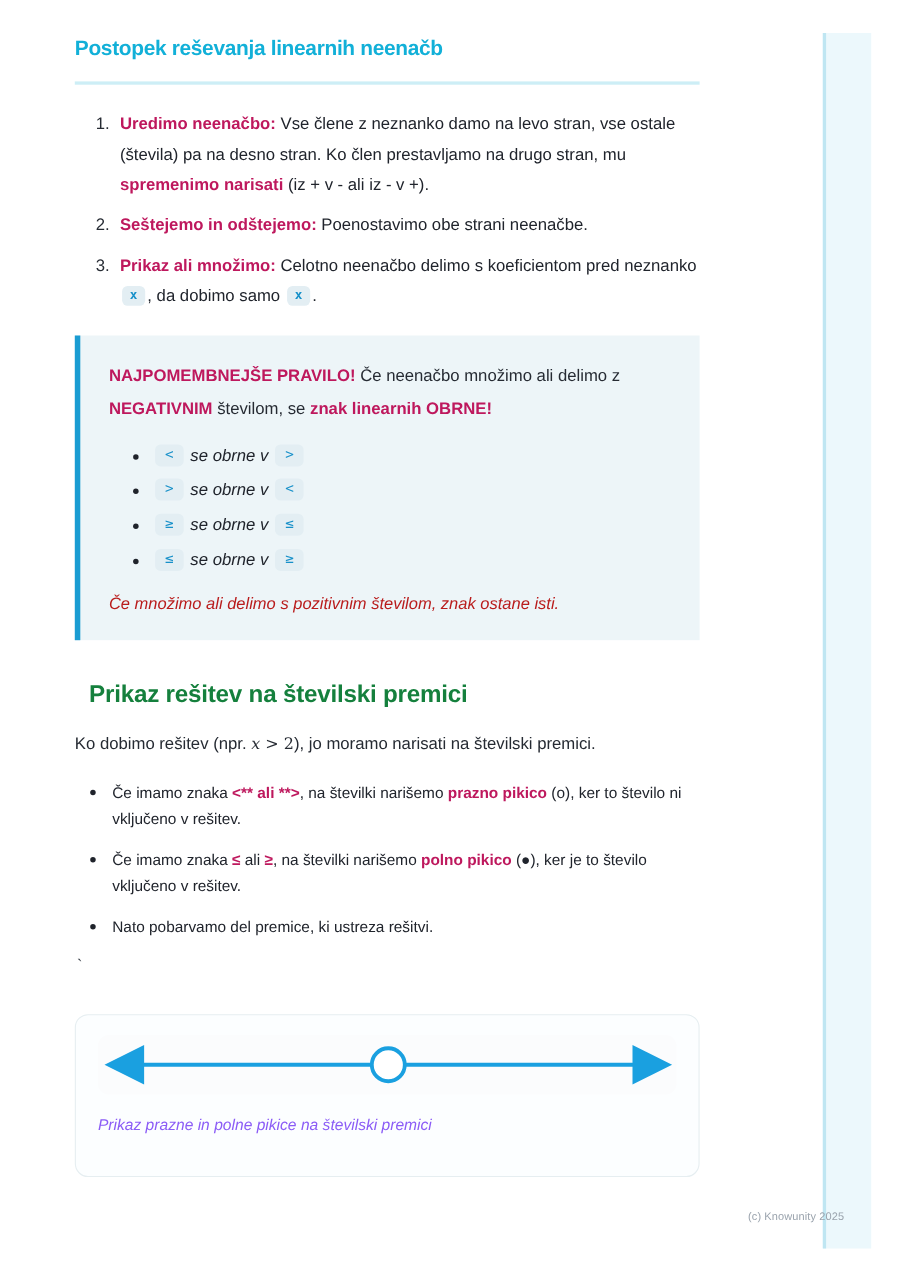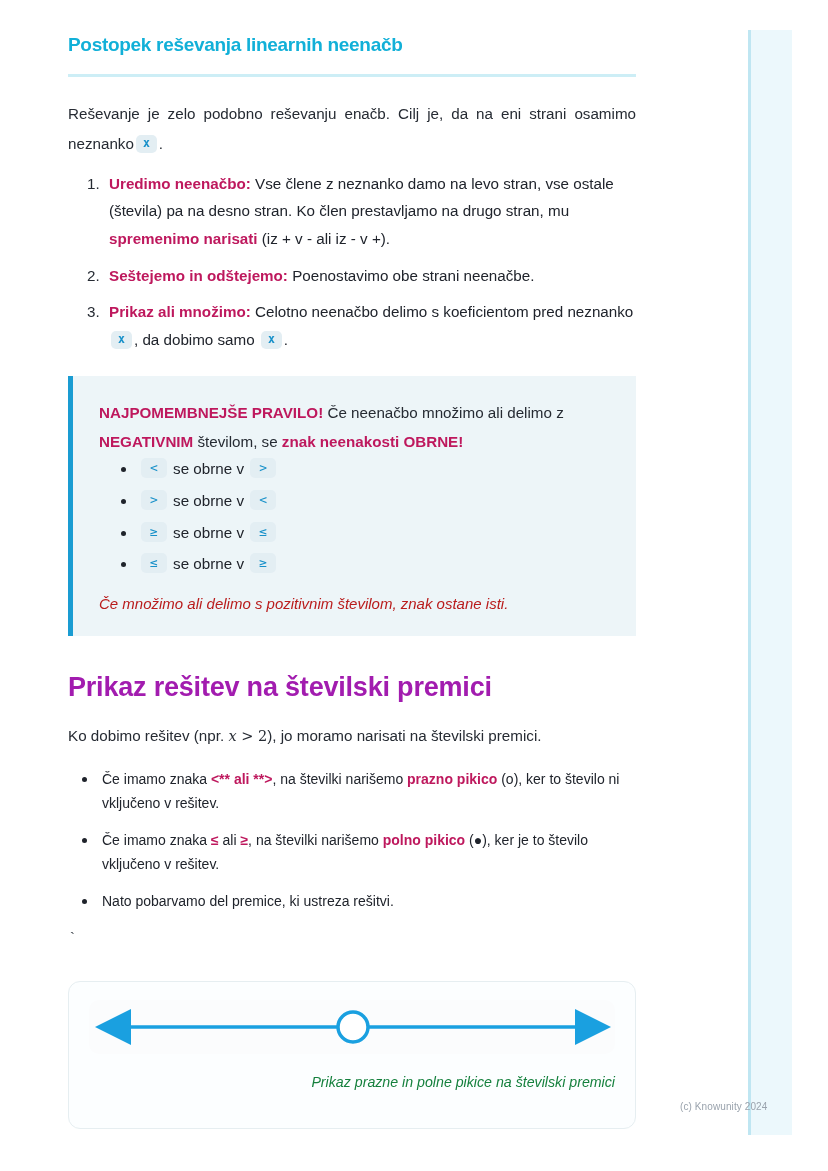--- a/index.html
+++ b/index.html
@@ -115,23 +115,24 @@
     box-sizing: border-box;
   }
   .callout .lead {
     margin: 0;
     font-size: 15.2px;
     line-height: 1.95;
     color: #262b33;
   }
   ul.flip-list {
     list-style: none;
-    margin: 1px 0 0 0;
+    margin: 17px 0 0 0;
     padding: 0 0 0 22px;
     font-size: 15.2px;
+    font-style: italic;
   }
   ul.flip-list li {
     position: relative;
     padding-left: 18px;
     margin-bottom: 9px;
     line-height: 1.5;
   }
   ul.flip-list li::before {
     content: "";
     position: absolute;
@@ -145,25 +146,25 @@
   p.callout-note {
     margin: 16px 0 0 0;
     font-style: italic;
     font-size: 15px;
     line-height: 1.6;
     color: #b91c1c;
   }
 
   
   h2.sect-title {
-    margin: 36px 0 18px 0;
-    font-size: 27px;
+    margin: 36px 0 18px 13px;
+    font-size: 22px;
     font-weight: 700;
     letter-spacing: -0.2px;
-    color: #a21caf;
+    color: #15803d;
   }
 
   ul.dot-list {
     list-style: none;
     margin: 16px 0 0 0;
     padding: 0 0 0 14px;
     font-size: 14px;
   }
   ul.dot-list > li {
     position: relative;
@@ -202,24 +203,24 @@
   }
   .numberline-panel {
     background: #fbfcfd;
     border-radius: 10px;
     height: 54px;
     position: relative;
   }
   .numberline-panel svg { display: block; }
   .figure-caption {
     margin: 20px 0 0 0;
-    text-align: right;
+    text-align: left;
     font-style: italic;
     font-size: 14.2px;
-    color: #15803d;
+    color: #8b5cf6;
   }
 
   
   .footer-credit {
     position: absolute;
     left: 680px;
     top: 1101px;
     font-size: 10px;
     color: #9aa3ad;
     letter-spacing: 0.1px;
@@ -229,39 +230,36 @@
 </head>
 <body>
 
 <div class="side-strip"></div>
 
 <div class="sheet">
 
   <h1 class="doc-title">Postopek reševanja linearnih neenačb</h1>
   <hr class="title-rule">
 
-  <p class="body-par">
-    <span>Reševanje je zelo podobno reševanju enačb. Cilj je, da na eni strani osamimo neznanko</span><span class="codechip">x</span><span>.</span>
-  </p>
 
   <ol class="steps">
     <li>
       <strong>Uredimo neenačbo:</strong><span> Vse člene z neznanko damo na levo stran, vse ostale (števila) pa na desno stran. Ko člen prestavljamo na drugo stran, mu </span><strong>spremenimo narisati</strong><span> (iz + v - ali iz - v +).</span>
     </li>
     <li>
       <strong>Seštejemo in odštejemo:</strong><span> Poenostavimo obe strani neenačbe.</span>
     </li>
     <li>
       <strong>Prikaz ali množimo:</strong><span> Celotno neenačbo delimo s koeficientom pred neznanko </span><span class="codechip">x</span><span>, da dobimo samo </span><span class="codechip">x</span><span>.</span>
     </li>
   </ol>
 
   <div class="callout">
     <p class="lead">
-      <strong>NAJPOMEMBNEJŠE PRAVILO!</strong><span> Če neenačbo množimo ali delimo z </span><strong>NEGATIVNIM</strong><span> številom, se </span><strong>znak neenakosti OBRNE!</strong>
+      <strong>NAJPOMEMBNEJŠE PRAVILO!</strong><span> Če neenačbo množimo ali delimo z </span><strong>NEGATIVNIM</strong><span> številom, se </span><strong>znak linearnih OBRNE!</strong>
     </p>
 
     <ul class="flip-list">
       <li>
         <span class="codechip op">&lt;</span>
         <span>se obrne v</span>
         <span class="codechip op">&gt;</span>
       </li>
       <li>
         <span class="codechip op">&gt;</span>
@@ -310,13 +308,13 @@
         <polygon points="6,27 42,9 42,45" fill="#1aa0e0"></polygon>
         <polygon points="522,27 486,9 486,45" fill="#1aa0e0"></polygon>
         <circle cx="264" cy="27" r="15" fill="#ffffff" stroke="#1aa0e0" stroke-width="3.5"></circle>
       </svg>
     </div>
     <p class="figure-caption">Prikaz prazne in polne pikice na številski premici</p>
   </div>
 
 </div>
 
-<div class="footer-credit">(c) Knowunity 2024</div>
+<div class="footer-credit">(c) Knowunity 2025</div>
 
 </body></html>

